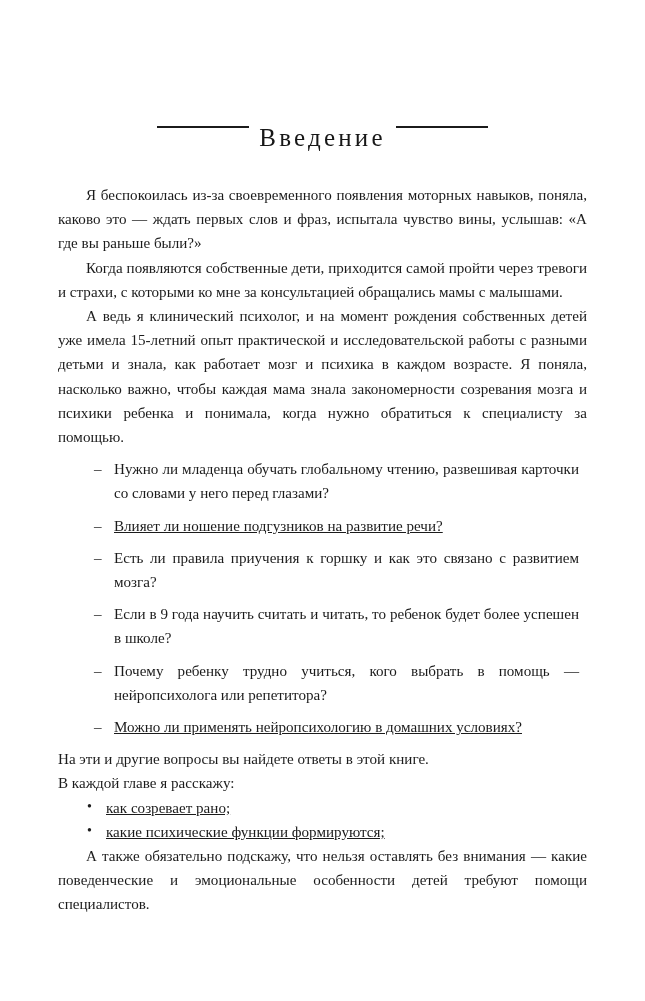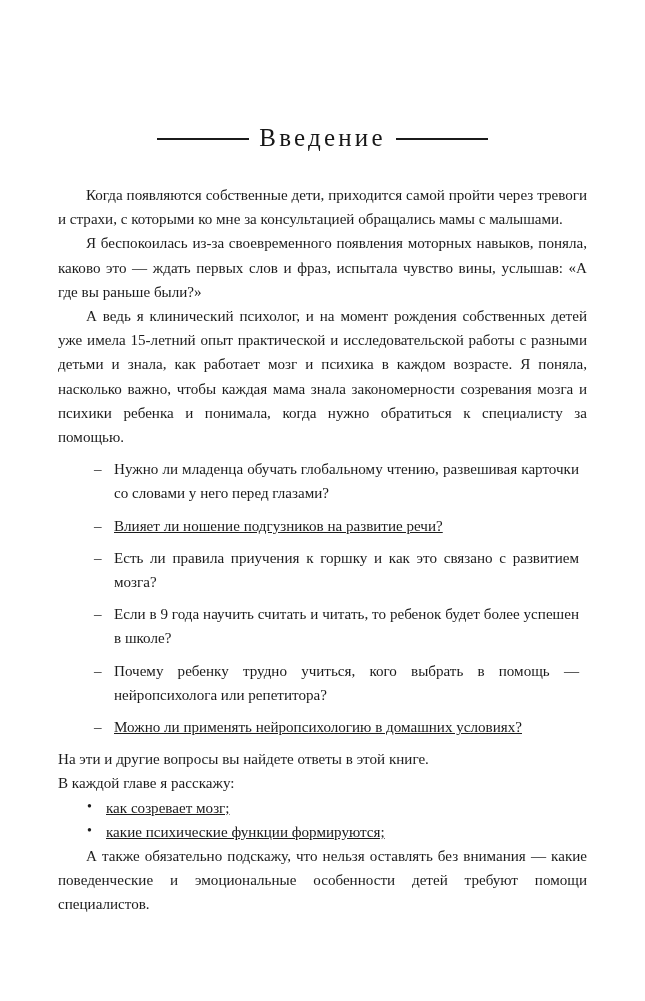--- a/index.html
+++ b/index.html
@@ -18,21 +18,20 @@
     position: relative;
     width: 645px;
     height: 1001px;
     box-sizing: border-box;
     padding: 0 58px;
   }
   
   .chapter-head {
     margin-top: 126px;
     display: flex;
-    align-items: center;
     justify-content: center;
     gap: 0;
   }
   .rule {
     height: 2px;
     background: #1b1b1b;
     flex: 0 0 auto;
   }
   .rule-left { width: 92px; }
   .rule-right { width: 92px; }
@@ -102,37 +101,37 @@
 <div class="page">
 
   <div class="chapter-head">
     <span class="rule rule-left"></span>
     <span class="chapter-title">Введение</span>
     <span class="rule rule-right"></span>
   </div>
 
   <div class="body">
 
+    <p class="para">Я беспокоилась из-за своевременного появления моторных навыков, поняла, каково это — ждать первых слов и фраз, испытала чувство вины, услышав: «А где вы раньше были?»</p>
     <p class="para">Когда появляются собственные дети, приходится самой пройти через тревоги и страхи, с которыми ко мне за консультацией обращались мамы с малышами.</p>
-    <p class="para">Я беспокоилась из-за своевременного появления моторных навыков, поняла, каково это — ждать первых слов и фраз, испытала чувство вины, услышав: «А где вы раньше были?»</p>
     <p class="para">А ведь я клинический психолог, и на момент рождения собственных детей уже имела 15-летний опыт практической и исследовательской работы с разными детьми и знала, как работает мозг и психика в каждом возрасте. Я поняла, насколько важно, чтобы каждая мама знала закономерности созревания мозга и психики ребенка и понимала, когда нужно обратиться к специалисту за помощью.</p>
 
     <ul class="dash-list">
       <li>Нужно ли младенца обучать глобальному чтению, развешивая карточки со словами у него перед глазами?</li>
       <li class="nojustify">Влияет ли ношение подгузников на развитие речи?</li>
       <li>Есть ли правила приучения к горшку и как это связано с развитием мозга?</li>
       <li>Если в 9 года научить считать и читать, то ребенок будет более успешен в школе?</li>
       <li>Почему ребенку трудно учиться, кого выбрать в помощь — нейропсихолога или репетитора?</li>
       <li class="nojustify">Можно ли применять нейропсихологию в домашних условиях?</li>
     </ul>
 
     <p class="noindent">На эти и другие вопросы вы найдете ответы в этой книге.</p>
     <p class="noindent">В каждой главе я расскажу:</p>
 
     <ul class="bullet-list">
-      <li class="nojustify">как созревает мозг;</li>
+      <li class="nojustify">как созревает рано;</li>
       <li class="nojustify">какие психические функции формируются;</li>
     </ul>
 
     <p class="para">А также обязательно подскажу, что нельзя оставлять без внимания — какие поведенческие и эмоциональные особенности детей требуют помощи специалистов.</p>
 
   </div>
 </div>
 
 </body></html>

